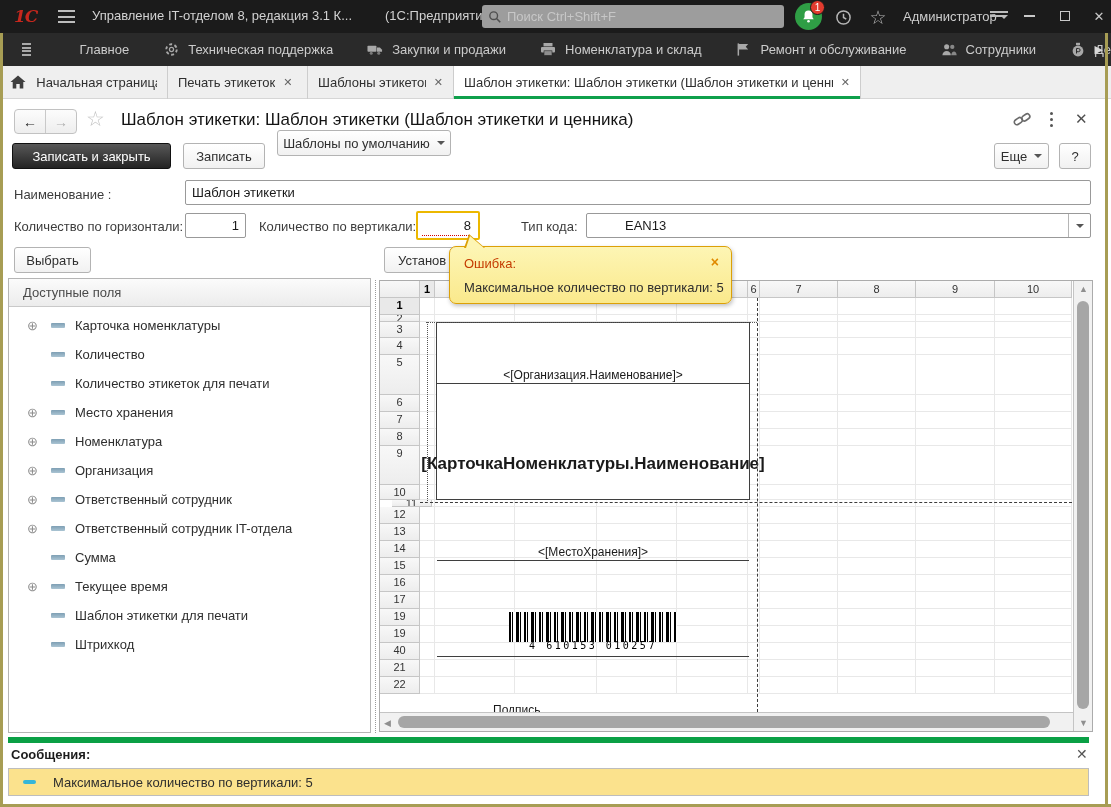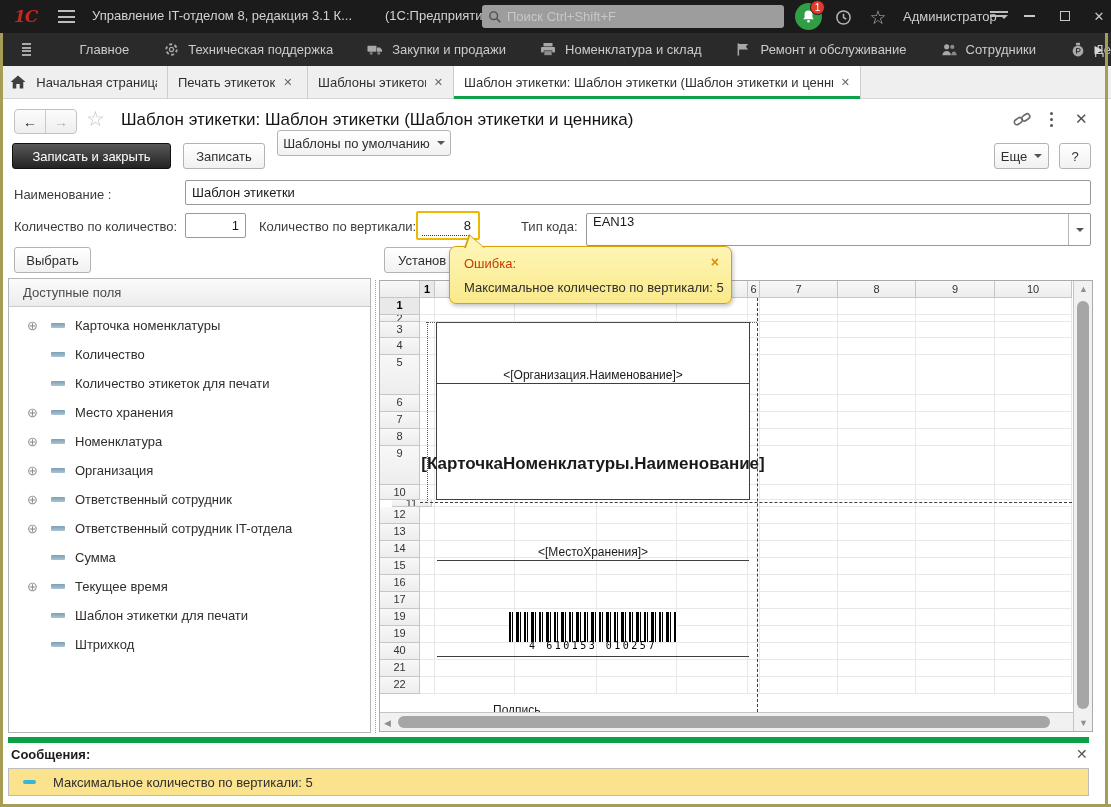--- a/index.html
+++ b/index.html
@@ -68,21 +68,21 @@
   .btn{position:absolute;height:26px;background:linear-gradient(#ffffff,#f1f1f1);border:1px solid #b3b3b3;border-radius:3px;color:#2f2f2f;font-size:13px;display:flex;align-items:center;justify-content:center;cursor:pointer;gap:7px;}
   .btn .car{width:0;height:0;border-left:4px solid transparent;border-right:4px solid transparent;border-top:4px solid #555;}
   .btn-dark{background:linear-gradient(#585858,#232323);border:1px solid #111;color:#fff;}
 
   
   .flabel{position:absolute;font-size:13px;color:#3c3c3c;white-space:nowrap;}
   .input{position:absolute;height:25px;background:#fff;border:1px solid #999;border-radius:2px;font-size:13px;color:#1a1a1a;display:flex;align-items:center;padding:0 6px;}
   .input.num{justify-content:flex-end;}
   .err-field{position:absolute;left:416px;top:211px;width:64px;height:29px;border:2px solid #ecb800;border-radius:2px;background:#fff;display:flex;align-items:center;justify-content:flex-end;padding:0 7px;font-size:13px;color:#1a1a1a;}
   .red-dotted{position:absolute;left:4px;right:9px;bottom:2px;border-bottom:1px dotted #d40000;}
-  .combo{position:absolute;left:586px;top:213px;width:505px;height:33px;background:#fff;border:1px solid #999;border-radius:2px;display:flex;align-items:flex-start;}
+  .combo{position:absolute;left:586px;top:213px;width:505px;height:25px;background:#fff;border:1px solid #999;border-radius:2px;display:flex;align-items:center;padding-left:32px;}
   .combo-val{flex:1;font-size:13px;color:#1a1a1a;padding-left:6px;}
   .combo-btn{width:22px;height:100%;border-left:1px solid #b5b5b5;display:flex;align-items:center;justify-content:center;cursor:pointer;}
   .combo-btn i{width:0;height:0;border-left:4px solid transparent;border-right:4px solid transparent;border-top:4px solid #555;}
 
   
   .tooltip{position:absolute;left:449px;top:246px;width:283px;height:58px;background:linear-gradient(#fdf5b4,#fae98c);border:1px solid #dca007;border-radius:7px;box-shadow:1px 2px 4px rgba(0,0,0,.25);z-index:60;}
   .tt-tail-b{position:absolute;left:14px;top:-13px;width:0;height:0;border-left:5px solid transparent;border-right:16px solid transparent;border-bottom:14px solid #dca007;}
   .tt-tail{position:absolute;left:16px;top:-11px;width:0;height:0;border-left:4px solid transparent;border-right:14px solid transparent;border-bottom:12px solid #fdf5b4;}
   .tt-title{position:absolute;left:14px;top:9px;color:#c43b00;font-size:13px;}
   .tt-close{position:absolute;right:12px;top:7px;color:#e08a00;font-size:14px;font-weight:bold;cursor:pointer;}
@@ -337,21 +337,21 @@
     </div>
   <div class="btn" style="left:1059px;top:143px;width:32px">
       <span>?</span>
     </div>
 
   <div class="flabel" style="left:14px;top:187px">Наименование :</div>
   <div class="input" style="left:185px;top:180px;width:906px">
       <span>Шаблон этикетки</span>
     </div>
 
-  <div class="flabel" style="left:14px;top:219px">Количество по количество:</div>
+  <div class="flabel" style="left:14px;top:219px">Количество по горизонтали:</div>
   <div class="input num" style="left:185px;top:213px;width:61px">
       <span>1</span>
     </div>
 
   <div class="flabel" style="left:259px;top:219px">Количество по вертикали:</div>
   <div class="err-field">
     <span>8</span>
     <i class="red-dotted"></i>
   </div>
 

